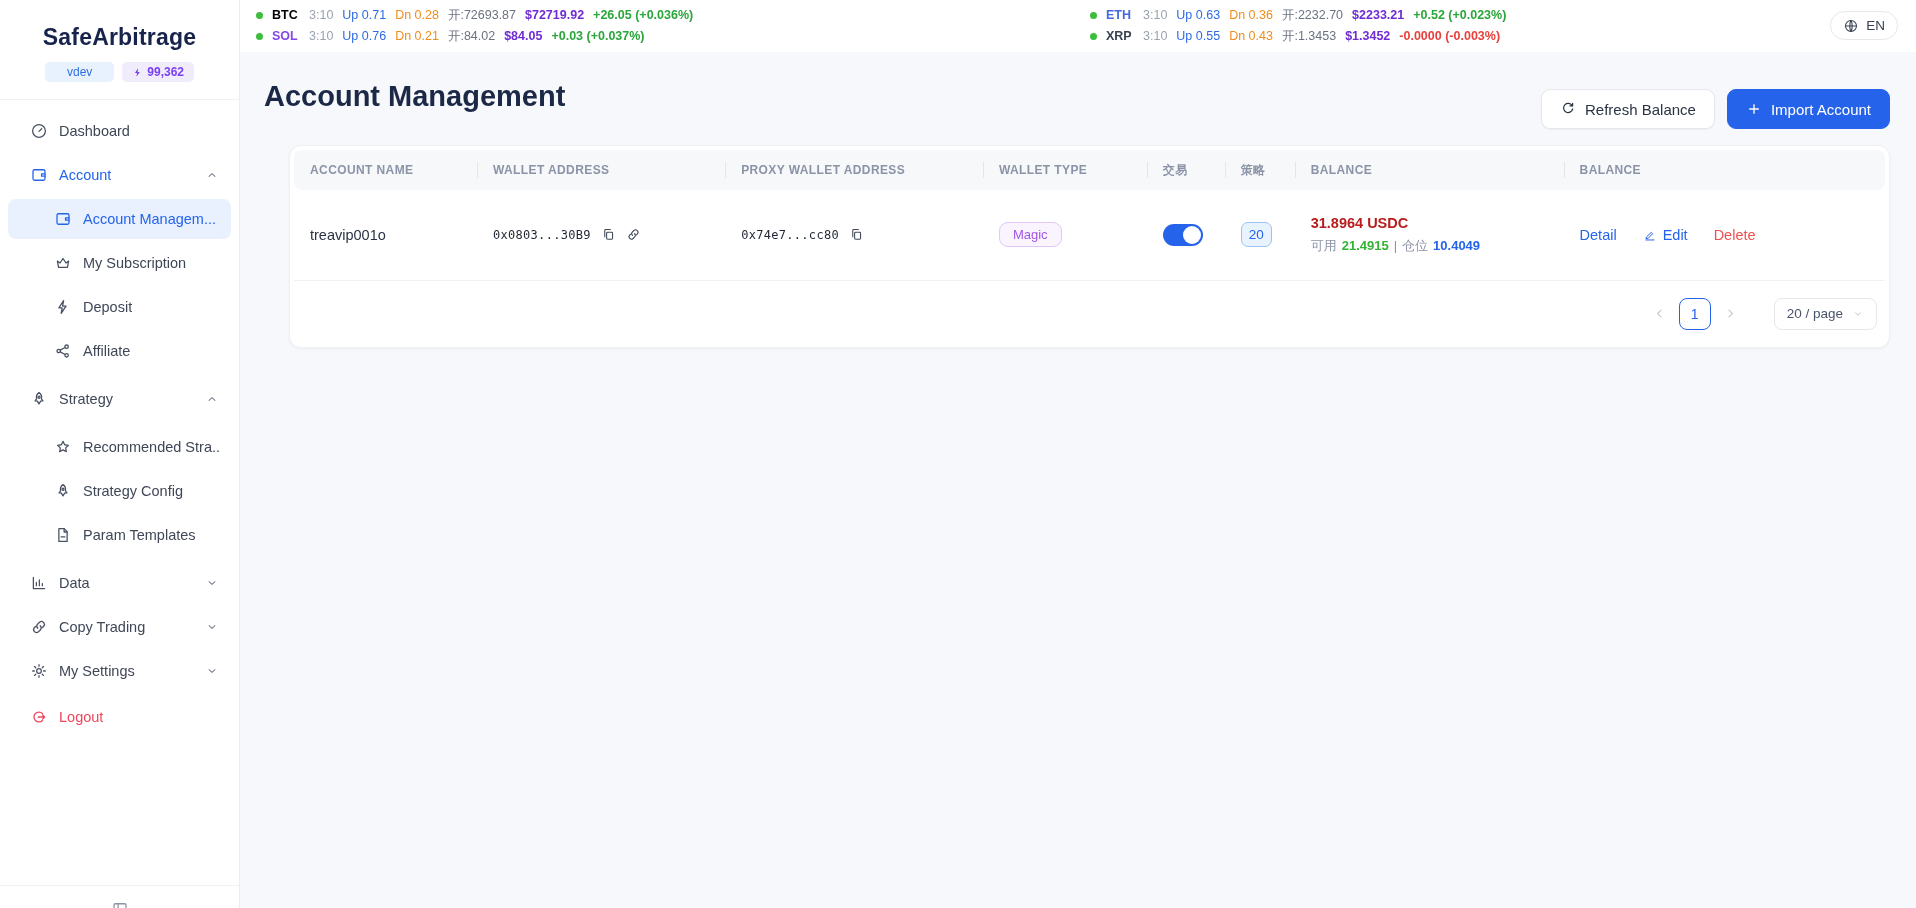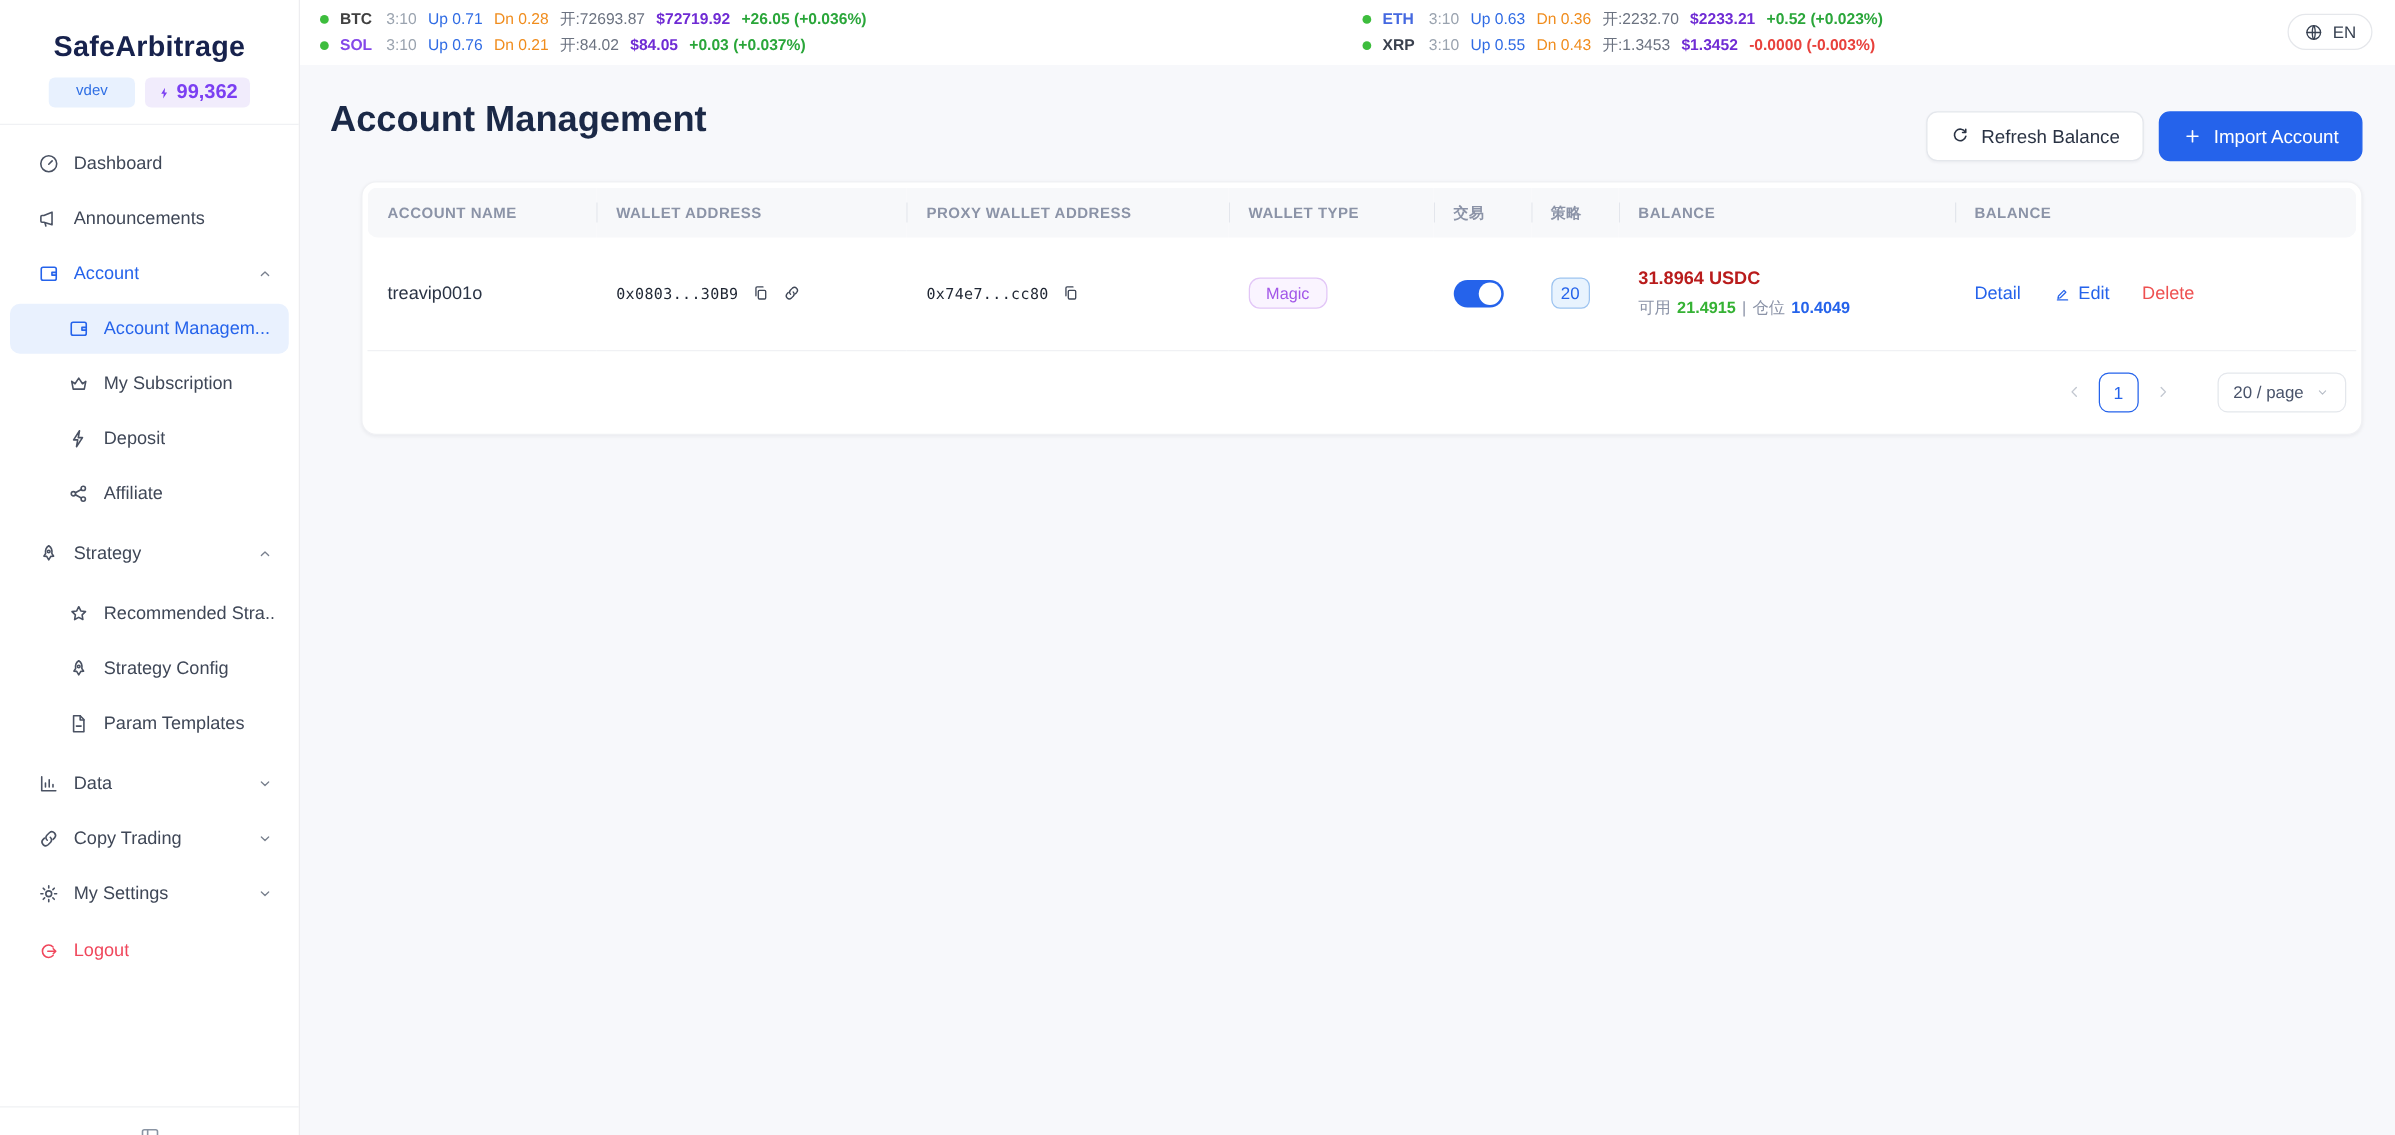--- a/index.html
+++ b/index.html
@@ -15,21 +15,21 @@
   .ic-sm { width:14px; height:14px; flex-shrink:0; }
 
   .app { display:flex; width:1916px; height:908px; }
 
   
   .sidebar { width:240px; background:#ffffff; border-right:1px solid #ededf0; position:relative; flex-shrink:0; display:flex; flex-direction:column; }
   .brand { height:100px; border-bottom:1px solid #f0f1f4; text-align:center; padding-top:24px; }
   .brand-name { font-size:23px; font-weight:bold; color:#17224d; letter-spacing:.2px; }
   .brand-badges { margin-top:11px; display:flex; justify-content:center; gap:8px; }
   .badge-env { background:#e8f1fe; color:#2f6fe4; font-size:12px; padding:3px 22px; border-radius:5px; }
-  .badge-credits { background:#f1ecfc; color:#7b3ff2; font-size:16px; padding:3px 10px; border-radius:5px; display:flex; align-items:center; gap:4px; font-weight:bold;text-align:center; }
+  .badge-credits { background:#f1ecfc; color:#7b3ff2; font-size:12px; padding:3px 10px; border-radius:5px; display:flex; align-items:center; gap:4px; font-weight:bold;text-align:center; }
   .menu { padding:11px 8px 0; flex:1; overflow:hidden; }
   .menu-item { display:flex; align-items:center; gap:11px; height:40px; margin-bottom:4px; padding:0 12px 0 22px; border-radius:8px; font-size:14.5px; color:#3f4757; cursor:pointer; }
   .menu-item .ic { color:#4a5263; }
   .menu-item.child { padding-left:46px; }
   .menu-item.parent-open { color:#2563eb; }
   .menu-item.parent-open .ic { color:#2563eb; }
   .menu-item.active { background:#e9f1fe; color:#2563eb; }
   .menu-item.active .ic { color:#2563eb; }
   .menu-item.danger { color:#f0475c; margin-top:6px; }
   .menu-item.danger .ic { color:#f0475c; }
@@ -213,26 +213,20 @@
       </div>
     </div>
 
     <nav class="menu">
       <div class="menu-item">
         <svg class="ic" viewBox="0 0 24 24">
             <use href="#i-dashboard"></use>
           </svg>
         <span class="menu-label">Dashboard</span>
       </div>
-      <div class="menu-item">
-        <svg class="ic" viewBox="0 0 24 24">
-            <use href="#i-megaphone"></use>
-          </svg>
-        <span class="menu-label">Announcements</span>
-      </div>
       <div class="menu-item parent-open">
         <svg class="ic" viewBox="0 0 24 24">
             <use href="#i-account"></use>
           </svg>
         <span class="menu-label">Account</span>
         <svg class="chev" viewBox="0 0 24 24">
             <use href="#i-chev-up"></use>
           </svg>
       </div>
       <div class="menu-item child active">
@@ -330,21 +324,21 @@
         </svg>
     </div>
   </aside>
 
   <div class="main">
 
     <header class="topbar">
       <div class="ticker-group tg-1">
         <div class="ticker-row">
           <span class="dot"></span>
-          <span class="t-sym" style="color: #404040;">BTC</span>
+          <span class="t-sym" style="color: #000000;">BTC</span>
           <span class="t-time">3:10</span>
           <span class="t-up">Up 0.71</span>
           <span class="t-dn">Dn 0.28</span>
           <span class="t-open">开:72693.87</span>
           <span class="t-price">$72719.92</span>
           <span class="t-chg" style="color: rgb(42, 166, 58);">+26.05 (+0.036%)</span>
         </div>
         <div class="ticker-row">
           <span class="dot"></span>
           <span class="t-sym" style="color: rgb(132, 72, 233);">SOL</span>

